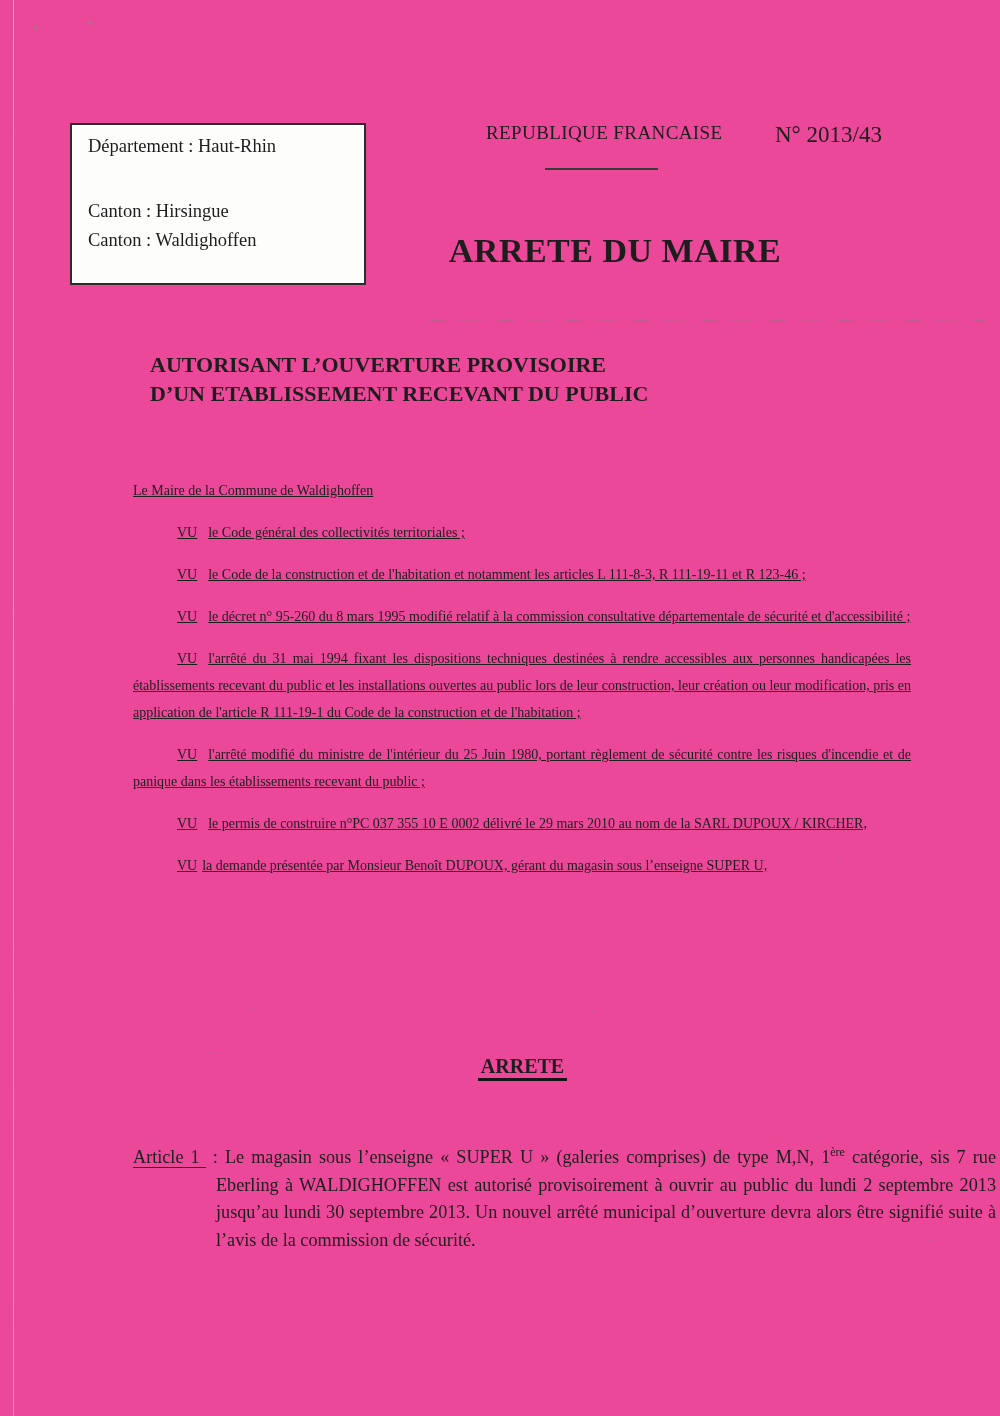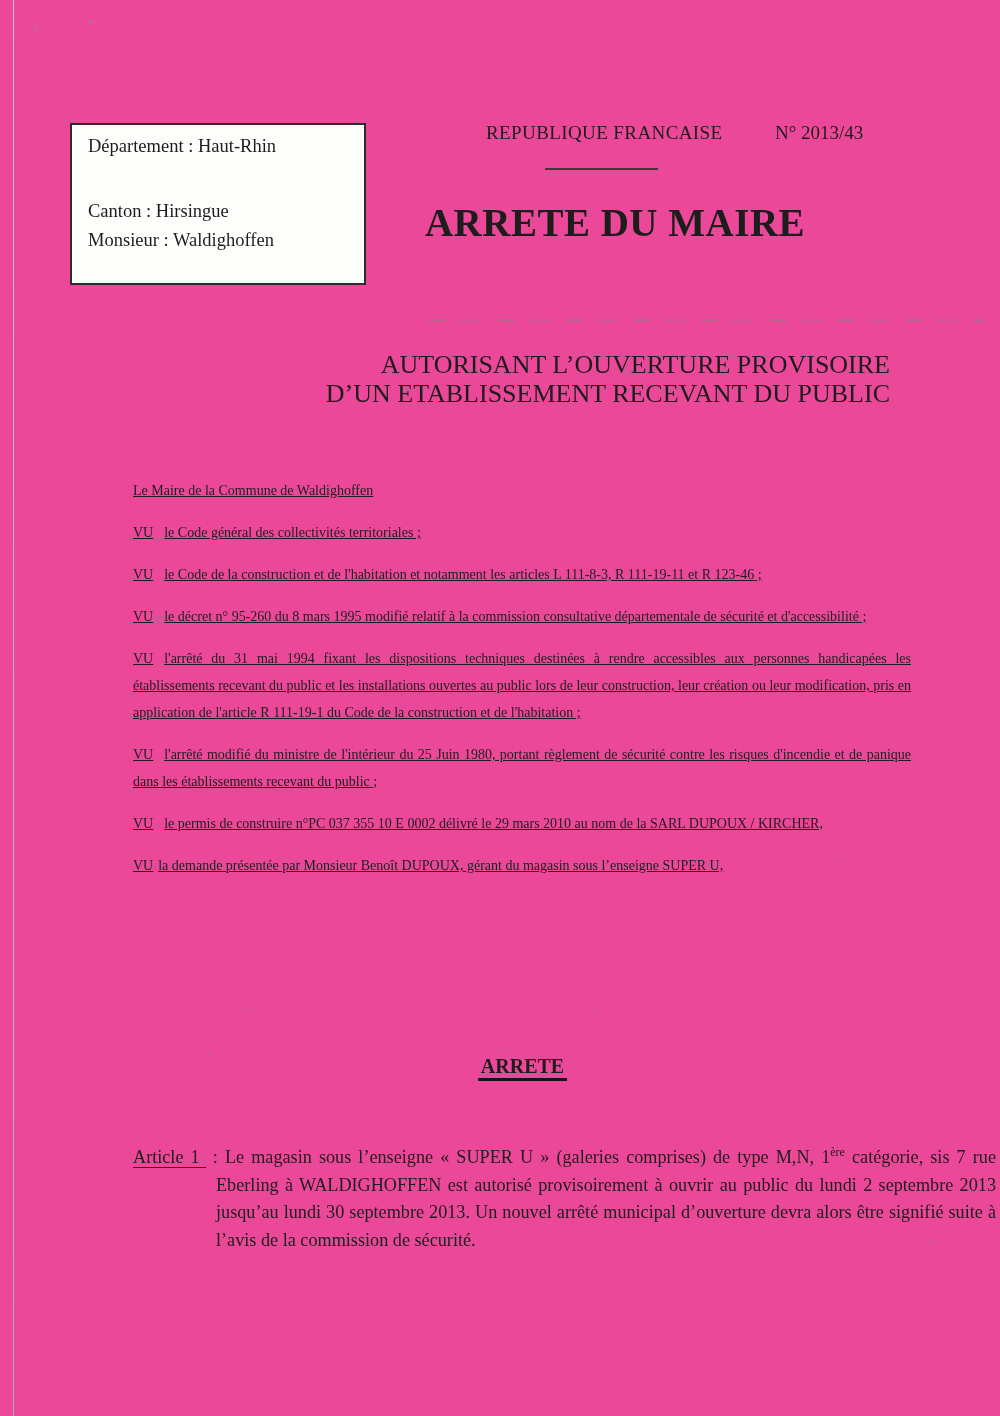--- a/index.html
+++ b/index.html
@@ -31,38 +31,38 @@
   .header-box {
     position: absolute; left: 70px; top: 123px; width: 292px; height: 158px;
     border: 2px solid #2c2c2c; background: #fdfdfc;
   }
   .header-box .box-line { position: absolute; left: 16px; font-size: 18.5px; white-space: nowrap; }
   .box-line.l1 { top: 11px; }
   .box-line.l2 { top: 76px; }
   .box-line.l3 { top: 105px; }
 
   .republique { position: absolute; left: 486px; top: 122px; font-size: 19px; letter-spacing: .4px; white-space: nowrap; }
-  .doc-number { position: absolute; left: 775px; top: 122px; font-size: 19px; white-space: nowrap; }
+  .doc-number { position: absolute; left: 775px; top: 122px; font-size: 23px; white-space: nowrap; }
   .header-rule { position: absolute; left: 545px; top: 168px; width: 113px; height: 0; border-top: 2px solid #3a3a3a; }
   .decree-title {
-    position: absolute; left: 230px; top: 200px; width: 770px;
-    text-align: center; font-size: 39px; font-weight: bold; letter-spacing: .5px; white-space: nowrap;
+    position: absolute; left: 230px; top: 232px; width: 770px;
+    text-align: center; font-size: 34px; font-weight: bold; letter-spacing: .5px; white-space: nowrap;
   }
 
   
   .subject {
     position: absolute; left: 150px; top: 351px; width: 740px;
-    text-align: right; font-size: 26px; font-weight: normal; line-height: 28.5px;
+    text-align: left; font-size: 22px; font-weight: bold; line-height: 28.5px;
   }
 
   
   .content { position: absolute; left: 133px; top: 477px; width: 778px; font-size: 14px; line-height: 27px; text-decoration: underline; }
   .intro { margin: 0 0 15px 0; }
   .vu { margin: 0 0 15px 0; text-align: justify; }
-  .vu-prefix { margin-right: 11px; }
+  .vu-prefix { margin-right: 11px; margin-left: 44px; }
   .vu-tight .vu-prefix { margin-right: 5px; }
 
   
   .decision-heading {
     position: absolute; left: 45px; top: 1055px; width: 955px;
     text-align: center; font-size: 20px; font-weight: bold;
   }
   .decision-heading .underlined { border-bottom: 3px solid #151515; padding: 0 3px 1px 3px; }
 
   .article {
@@ -85,21 +85,21 @@
   <div class="speck" style="left:209px;top:1051px;width:3px;height:3px;"></div>
   <div class="speck" style="left:500px;top:1049px;width:3px;height:2px;"></div>
   <div class="speck" style="left:838px;top:857px;width:2px;height:2px;"></div>
   <div class="speck" style="left:250px;top:1008px;width:2px;height:2px;"></div>
   <div class="speck" style="left:592px;top:1012px;width:2px;height:2px;"></div>
   <div class="speck" style="left:930px;top:1240px;width:2px;height:2px;"></div>
 
   <div class="header-box">
     <div class="box-line l1">Département : Haut-Rhin</div>
     <div class="box-line l2">Canton : Hirsingue</div>
-    <div class="box-line l3">Monsieur : Waldighoffen</div>
+    <div class="box-line l3">Canton : Waldighoffen</div>
   </div>
 
   <div class="republique">REPUBLIQUE FRANCAISE</div>
   <div class="doc-number">N° 2013/43</div>
   <div class="header-rule"></div>
   <div class="decree-title">ARRETE DU MAIRE</div>
 
   <div class="subject">
     <div>AUTORISANT L’OUVERTURE PROVISOIRE</div>
     <div>D’UN ETABLISSEMENT RECEVANT DU PUBLIC</div>

